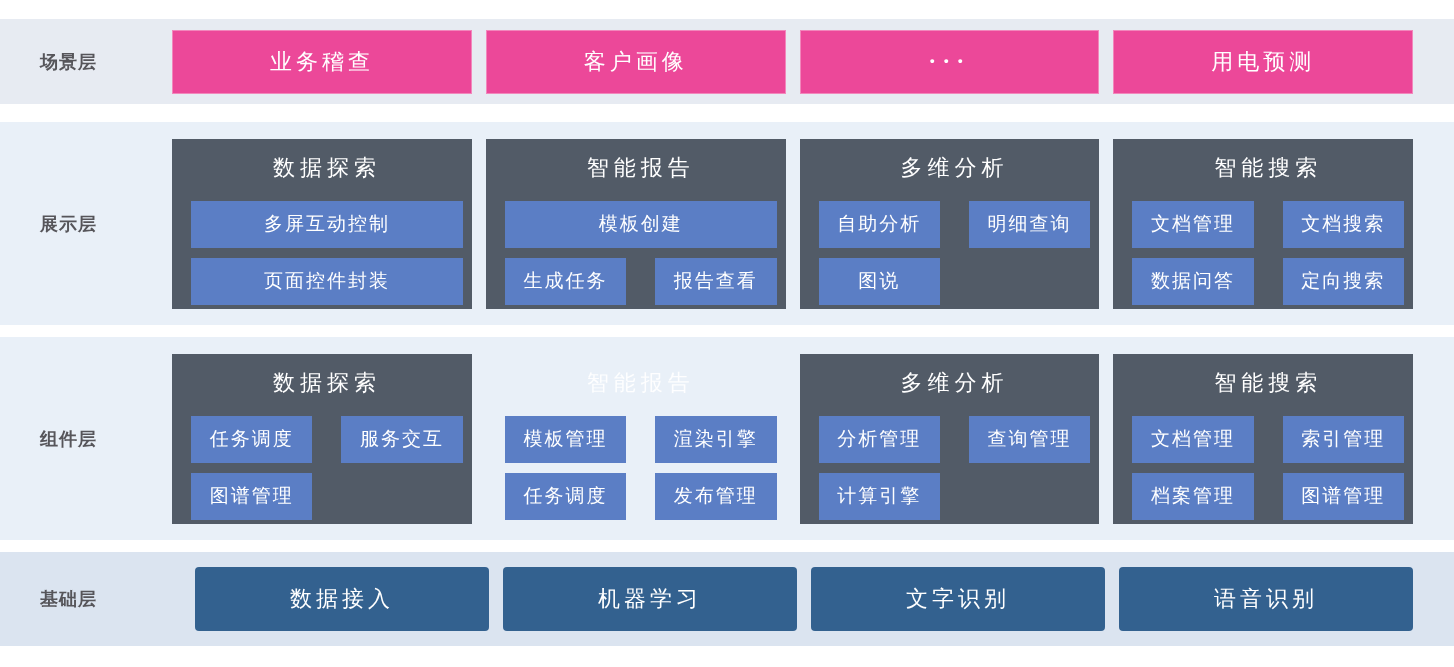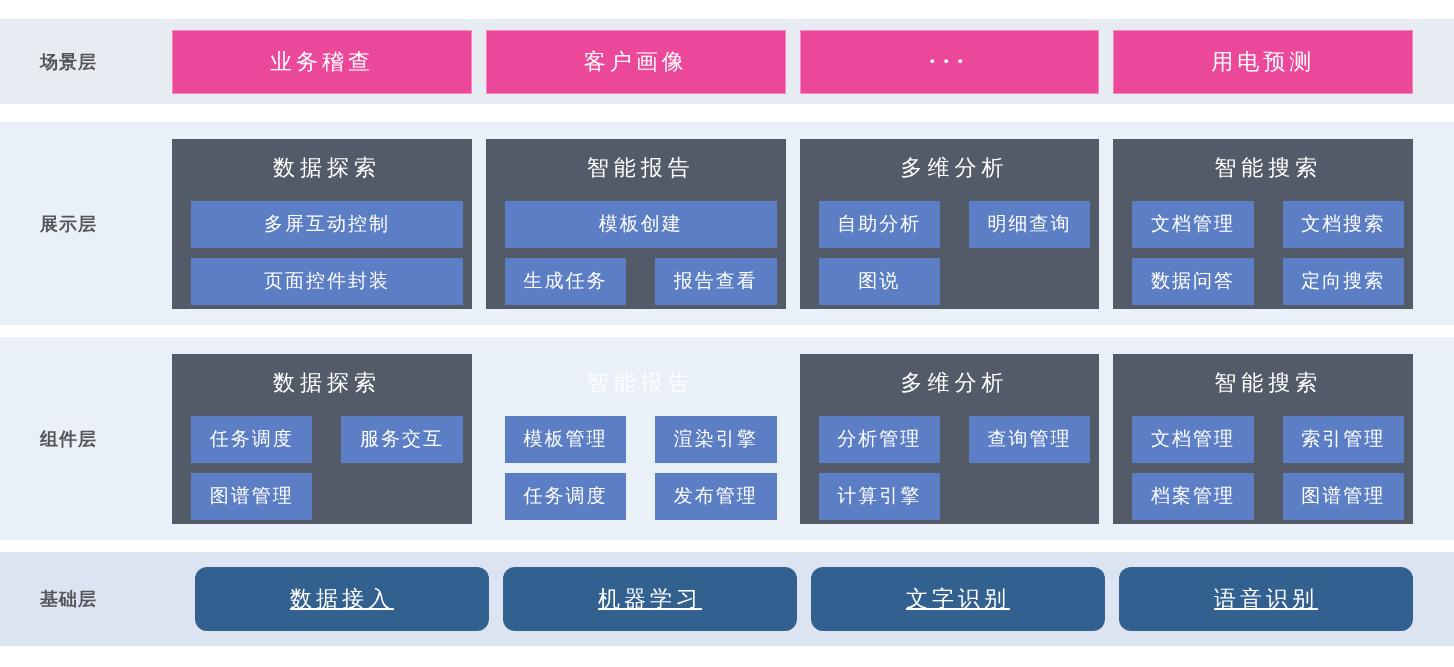--- a/index.html
+++ b/index.html
@@ -21,21 +21,21 @@
     flex:1;margin-right:41px;
     display:grid;grid-template-columns:repeat(4,1fr);gap:14px;
   }
   .btn{
     height:64px;display:flex;align-items:center;justify-content:center;
     color:#ffffff;font-family:"Liberation Serif",serif;font-size:22px;
     letter-spacing:4px;
   }
   .btn-teal{background:#ec4899;box-shadow:inset 0 0 0 1px rgba(255,255,255,0.35);}
   .btn-teal.dots{font-weight:bold;font-size:24px;letter-spacing:6px;}
-  .btn-base{background:#33618f;border-radius:12px;text-decoration:underline;}
+  .btn-base{background:#33618f;border-radius:4px;}
   .card{
     box-sizing:border-box;height:170px;background:#525b67;
     padding:8px 9px 0 19px;
   }
   .card.ghost{background:transparent;}
   .card-title{
     text-align:center;color:#ffffff;line-height:42px;
     font-family:"Liberation Serif",serif;font-size:22px;letter-spacing:5px;
   }
   .ghost .card-title{color:rgba(255,255,255,0.92);}

